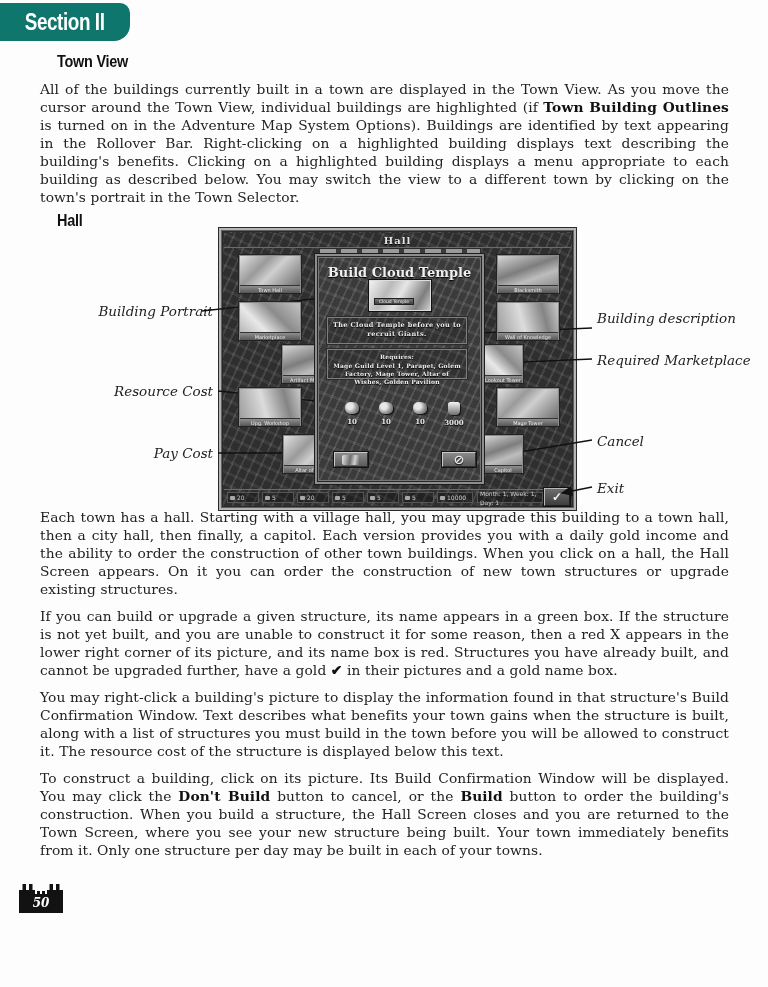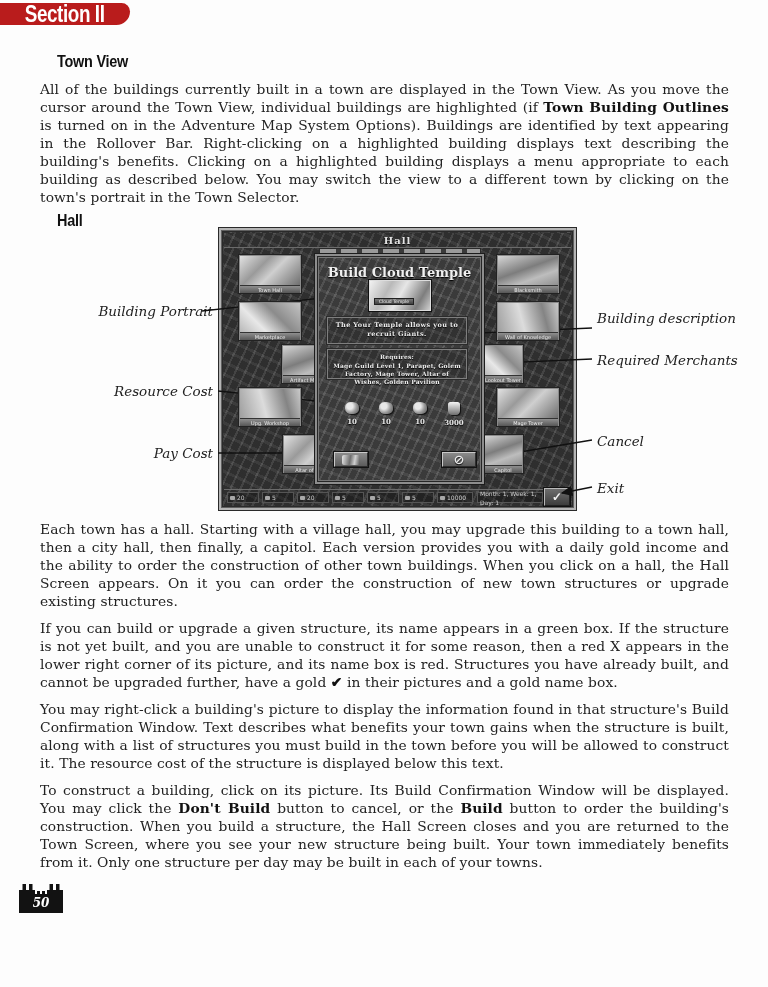--- a/index.html
+++ b/index.html
@@ -3,40 +3,40 @@
 <meta charset="utf-8">
 <style>
   * { margin:0; padding:0; box-sizing:border-box; }
   html,body { background:#ffffff; }
   .page {
     position:relative; width:768px; height:987px; background:#fdfdfd;
     font-family:"DejaVu Serif","Liberation Serif",serif; color:#1c1c1c; overflow:hidden;
   }
   
   .banner {
-    position:absolute; left:0; top:3px; width:130px; height:22px;
-    background:#b91c1c; border-radius:0 10px 16px 0;
+    position:absolute; left:0; top:3px; width:130px; height:38px;
+    background:#0f766e; border-radius:0 10px 16px 0;
     display:flex; align-items:center; justify-content:center;
   }
   .banner span {
     color:#fff; font-family:"Liberation Sans",sans-serif; font-weight:700;
     font-size:23px; transform:scaleX(.82); letter-spacing:-.5px; white-space:nowrap;
   }
   
   .hd {
     position:absolute; left:57px; font-family:"Liberation Sans",sans-serif;
     font-weight:700; font-size:17px; color:#111; transform-origin:left center;
     transform:scaleX(.85); letter-spacing:-.3px;
   }
   .hd-townview { top:52px; }
   .hd-hall { top:211px; }
   
   .bodytext { position:absolute; left:40px; width:689px; }
   .flow-top { top:80px; }
-  .flow-bottom { top:520px; }
+  .flow-bottom { top:508px; }
   .bodytext p {
     font-size:13.8px; line-height:18px; text-align:justify; color:#222;
     margin-bottom:9px; letter-spacing:.1px;
   }
   .bodytext b { font-weight:700; color:#111; }
   .goldcheck { font-weight:700; }
   
   .figure { position:absolute; left:0; top:225px; width:768px; height:292px; }
   .arrow-layer { position:absolute; left:0; top:0; width:768px; height:292px; pointer-events:none; }
   .callout {
@@ -176,21 +176,21 @@
   </div>
 
   <div class="hd hd-hall">Hall</div>
 
   <div class="figure">
 
     <div class="callout cl-left" style="top:78px">Building Portrait</div>
     <div class="callout cl-left" style="top:158px">Resource Cost</div>
     <div class="callout cl-left" style="top:220px">Pay Cost</div>
     <div class="callout cl-right" style="top:85px">Building description</div>
-    <div class="callout cl-right" style="top:127px">Required Merchants</div>
+    <div class="callout cl-right" style="top:127px">Required Marketplace</div>
     <div class="callout cl-right" style="top:208px">Cancel</div>
     <div class="callout cl-right" style="top:255px">Exit</div>
 
     <div class="shot marble">
       <div class="titlebar marble">
         <span>Hall</span>
       </div>
 
       <div class="hiddenrow"></div>
 
@@ -236,21 +236,21 @@
         <div class="tcap">Capitol</div>
       </div>
 
       <div class="dialog">
         <div class="dlg-title">Build Cloud Temple</div>
 
         <div class="portrait">
           <div class="pcap">Cloud Temple</div>
         </div>
 
-        <div class="dlg-box desc-box">The Your Temple allows you to recruit Giants.</div>
+        <div class="dlg-box desc-box">The Cloud Temple before you to recruit Giants.</div>
 
         <div class="dlg-box req-box">
           <div class="rq-label">Requires:</div>
           <div>Mage Guild Level 1,  Parapet,  Golem Factory, Mage Tower,  Altar of Wishes,  Golden Pavilion</div>
         </div>
 
         <div class="res-row">
           <div class="res-cell">
             <div class="res-ico"></div>
             <div class="res-val">10</div>

